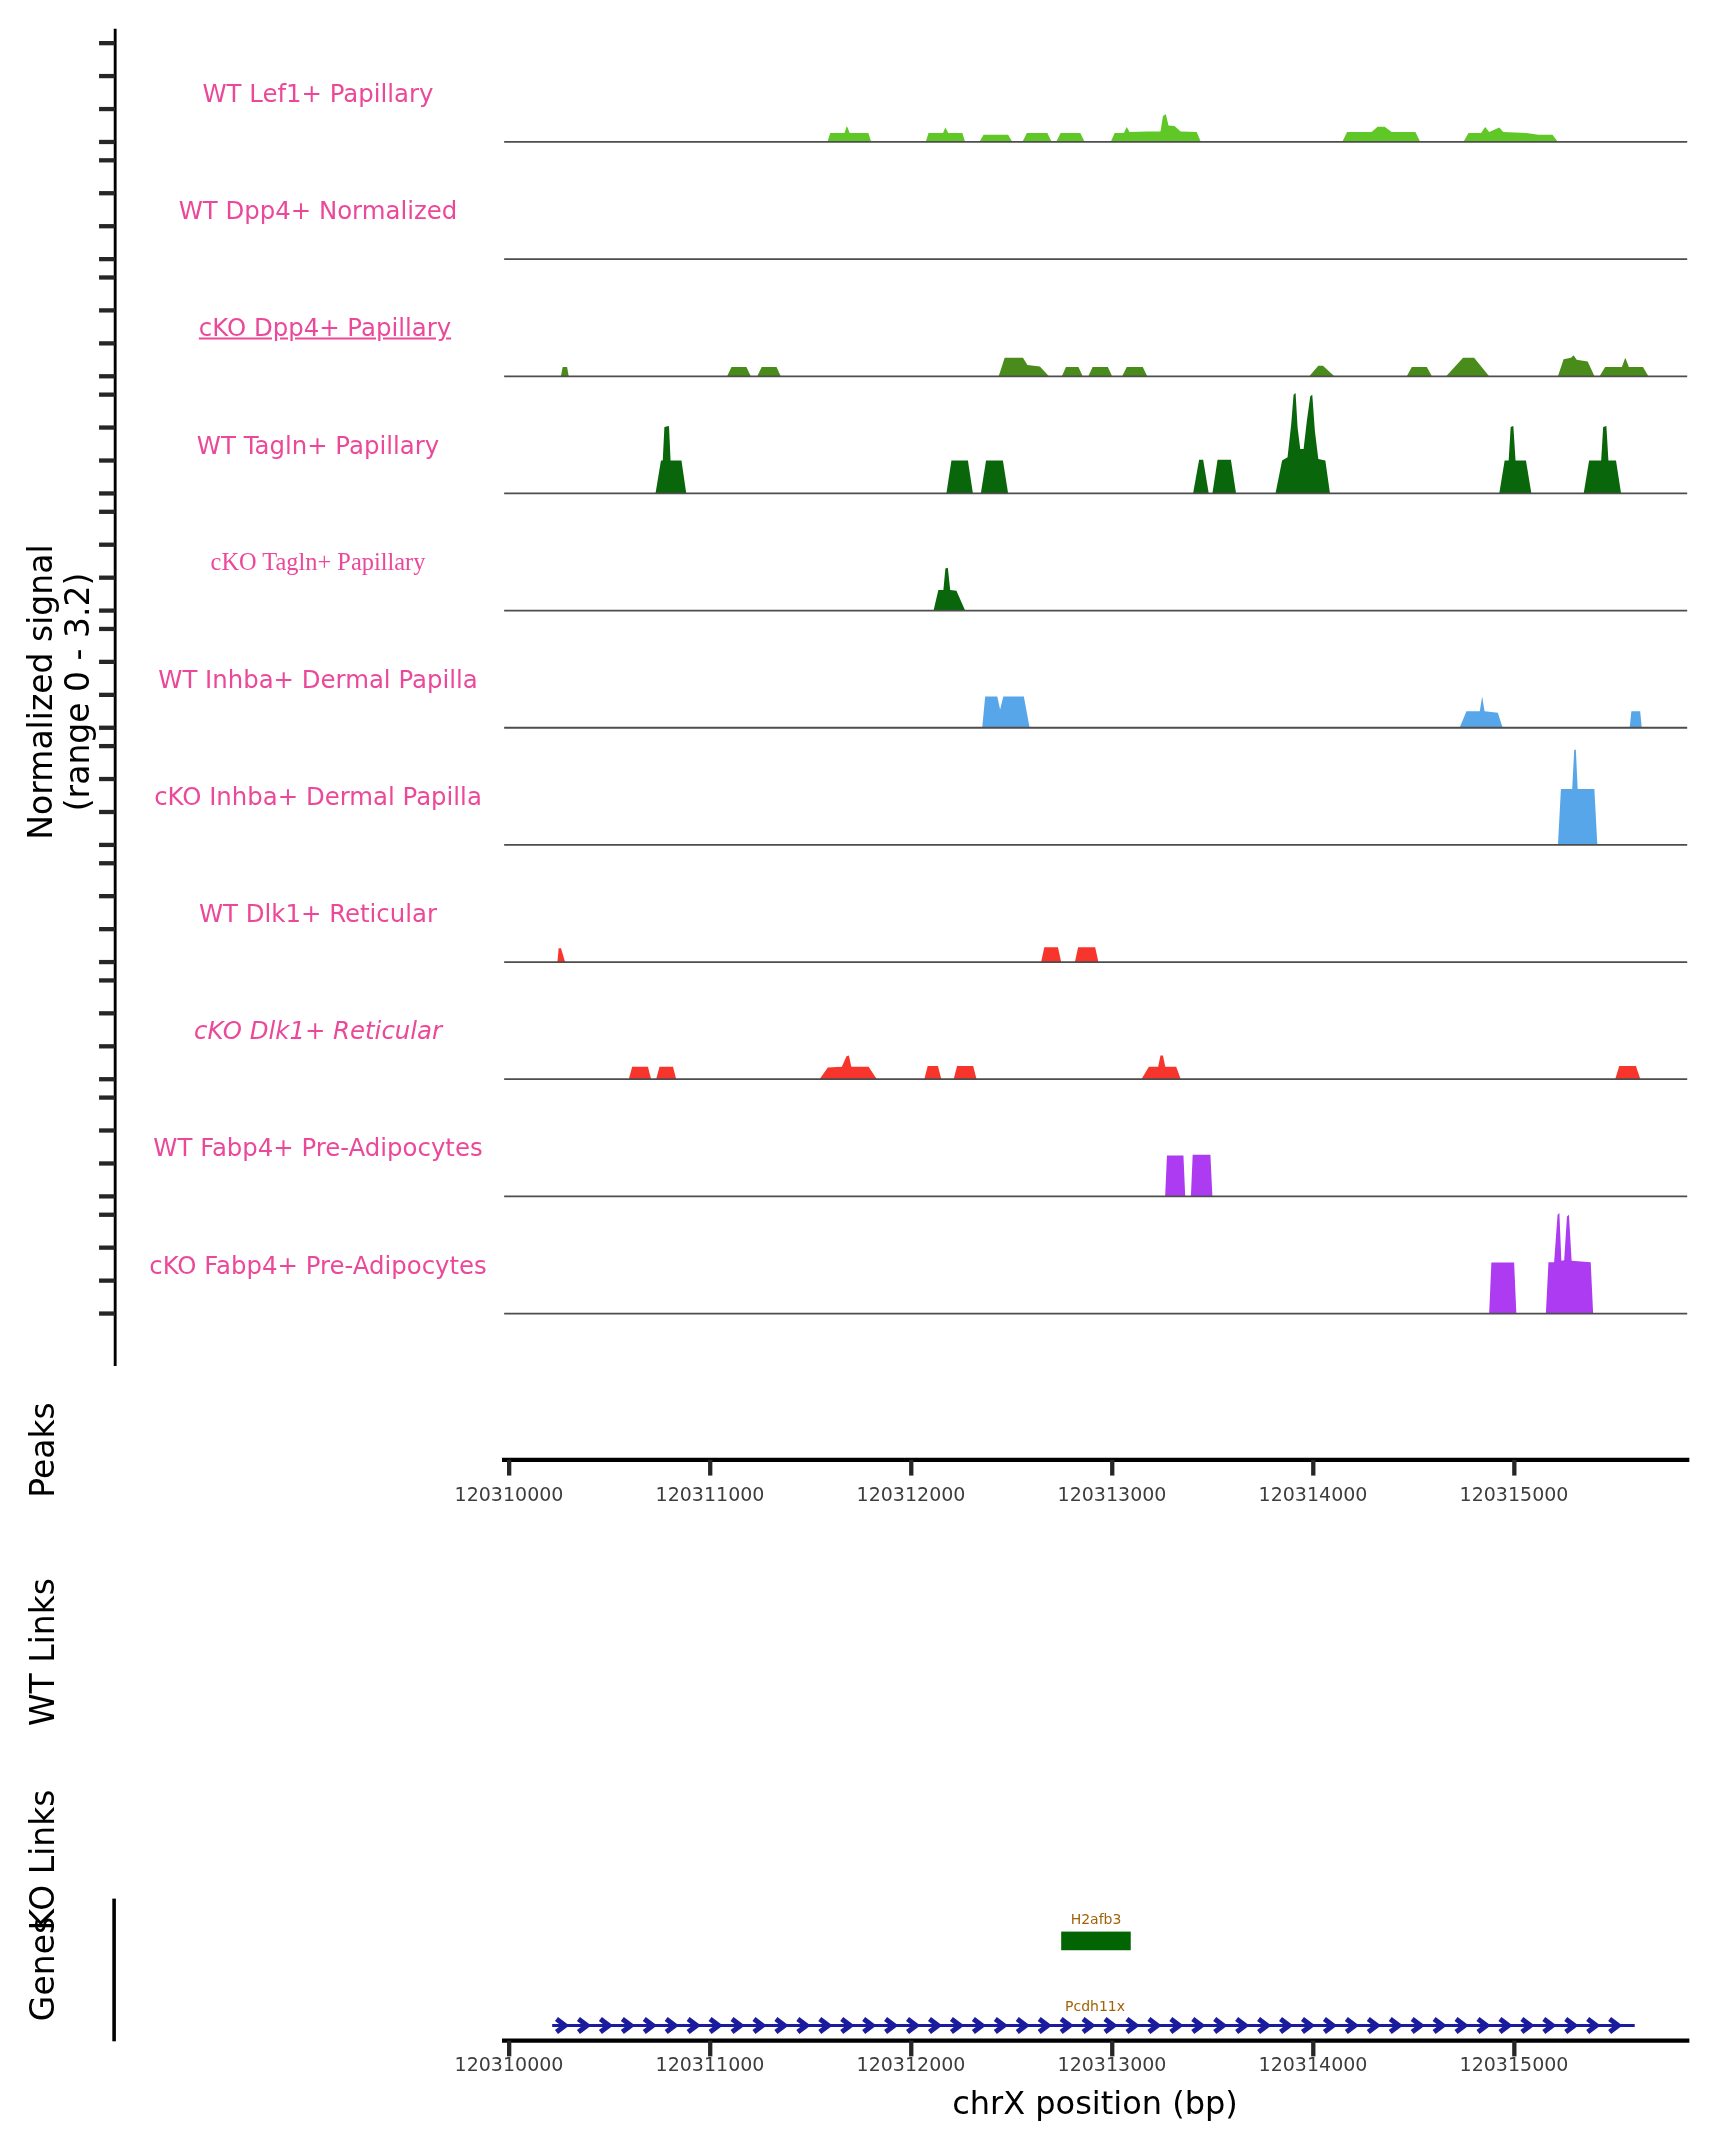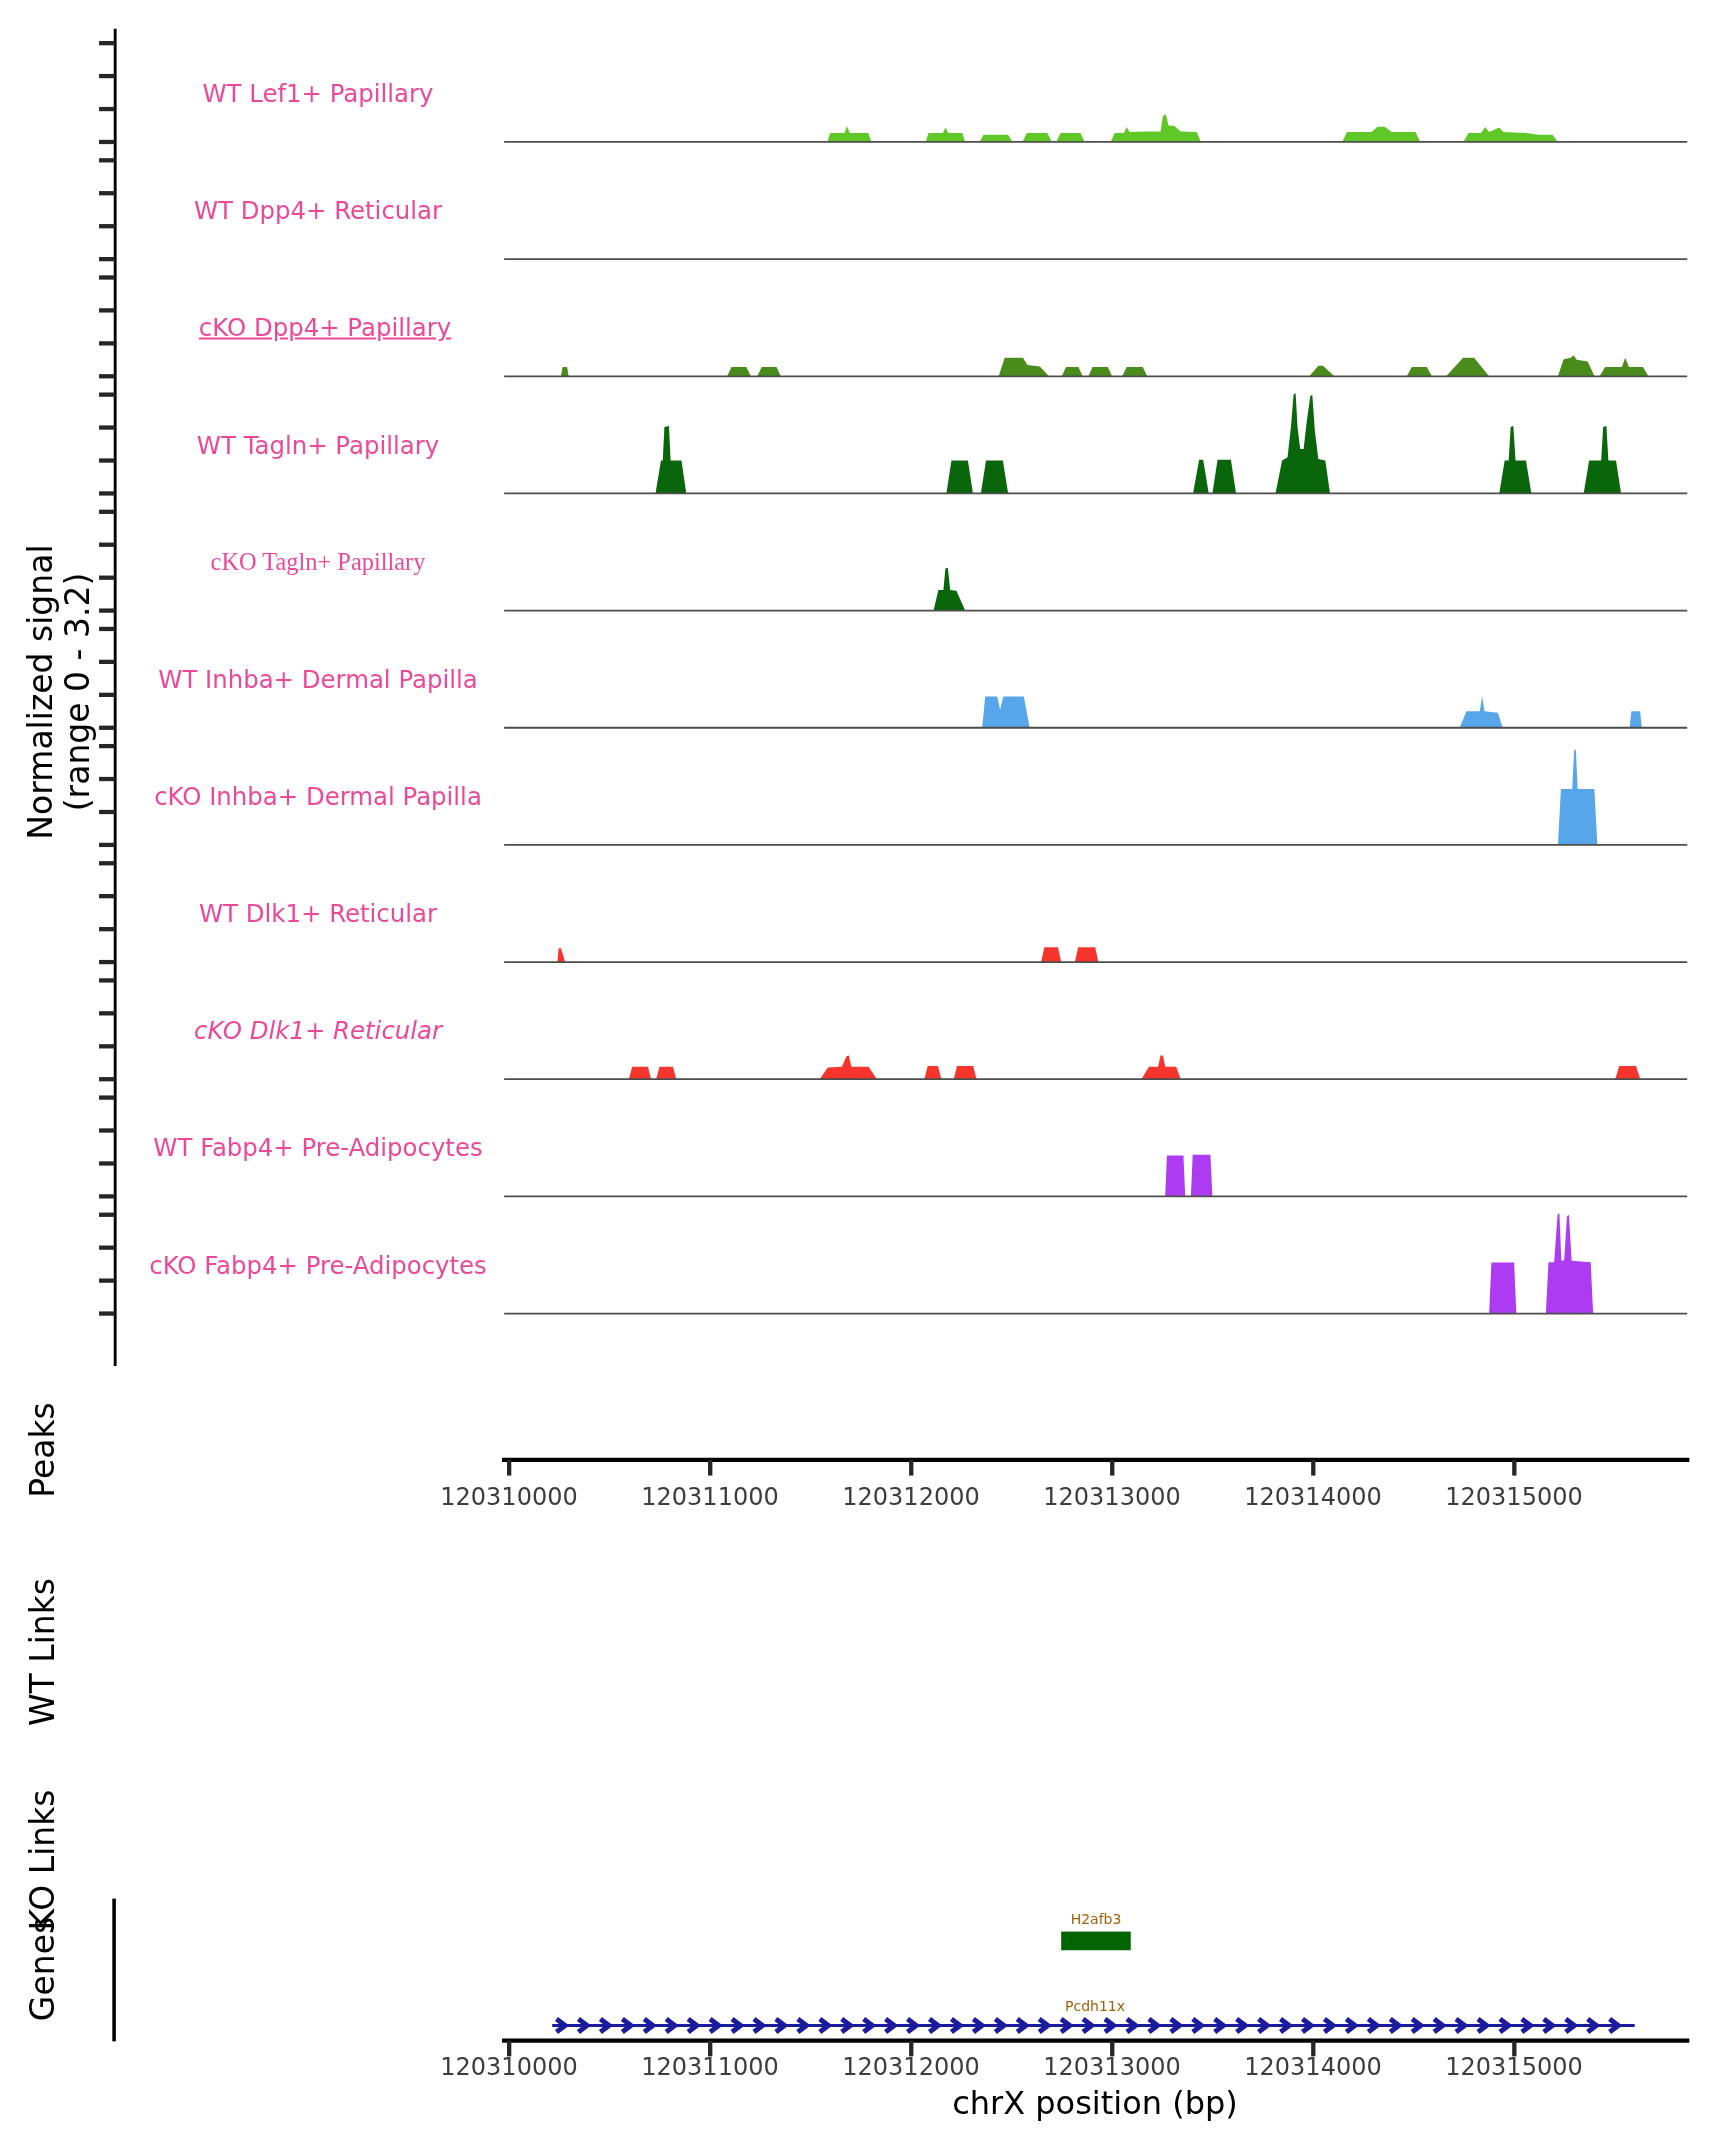--- a/index.html
+++ b/index.html
@@ -4,21 +4,21 @@
 <style>
   html,body{margin:0;padding:0;background:#ffffff;}
   #root{position:relative;width:1721px;height:2151px;background:#ffffff;
         font-family:"DejaVu Sans","Liberation Sans",sans-serif;color:#000;}
   #plot{position:absolute;left:0;top:0;}
   .vlabel{position:absolute;transform:translate(-50%,-50%) rotate(-90deg);
           white-space:nowrap;text-align:center;font-size:33px;line-height:1.12;color:#000;}
   .tlabel{position:absolute;transform:translate(-50%,-50%);white-space:nowrap;
           font-size:24.4px;color:#ec4899;}
   .ticklab{position:absolute;transform:translate(-50%,0);white-space:nowrap;
-           font-size:24px;color:#3d3d3d;}
+           font-size:19px;color:#3d3d3d;}
   .glabel{position:absolute;transform:translate(-50%,-50%);white-space:nowrap;
           font-size:14px;color:#a16207;}
   #xtitle{position:absolute;transform:translate(-50%,-50%);white-space:nowrap;
           font-size:32px;color:#000;}
 </style>
 </head>
 <body>
 
 <div id="root">
 
@@ -231,21 +231,21 @@
 
   <div class="vlabel" style="left:43px;top:1450px;">Peaks</div>
   <div class="vlabel" style="left:43px;top:1652px;">WT Links</div>
   <div class="vlabel" style="left:43px;top:1860px;">KO Links</div>
   <div class="vlabel" style="left:43px;top:1969px;">Genes</div>
 
   <div id="xtitle" style="left:1095px;top:2103px;">chrX position (bp)</div>
 
   <div id="dyn">
       <div class="tlabel" style="left: 318px; top: 93px;">WT Lef1+ Papillary</div>
-      <div class="tlabel" style="left: 318px; top: 210px;">WT Dpp4+ Reticular</div>
+      <div class="tlabel" style="left: 318px; top: 210px;">WT Dpp4+ Normalized</div>
       <div class="tlabel" style="left: 325px; top: 327px; text-decoration: underline;">cKO Dpp4+ Papillary</div>
       <div class="tlabel" style="left: 318px; top: 445px;">WT Tagln+ Papillary</div>
       <div class="tlabel" style="left: 318px; top: 562px; font-family: Liberation Serif, serif;">cKO Tagln+ Papillary</div>
       <div class="tlabel" style="left: 318px; top: 679px;">WT Inhba+ Dermal Papilla</div>
       <div class="tlabel" style="left: 318px; top: 796px;">cKO Inhba+ Dermal Papilla</div>
       <div class="tlabel" style="left: 318px; top: 913px;">WT Dlk1+ Reticular</div>
       <div class="tlabel" style="left: 318px; top: 1030px; font-style: italic;">cKO Dlk1+ Reticular</div>
       <div class="tlabel" style="left: 318px; top: 1147px;">WT Fabp4+ Pre-Adipocytes</div>
       <div class="tlabel" style="left: 318px; top: 1265px;">cKO Fabp4+ Pre-Adipocytes</div>
       <div class="ticklab" style="left: 509px; top: 1483px;">120310000</div>

